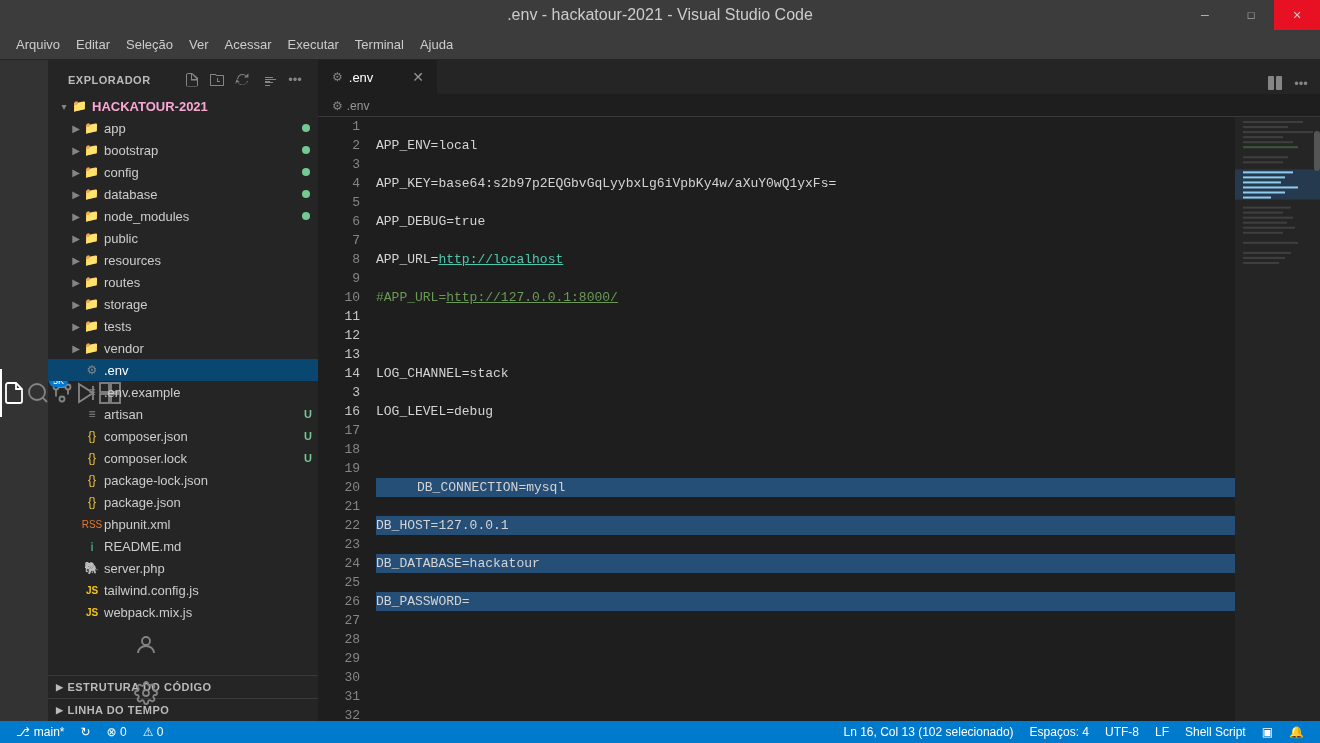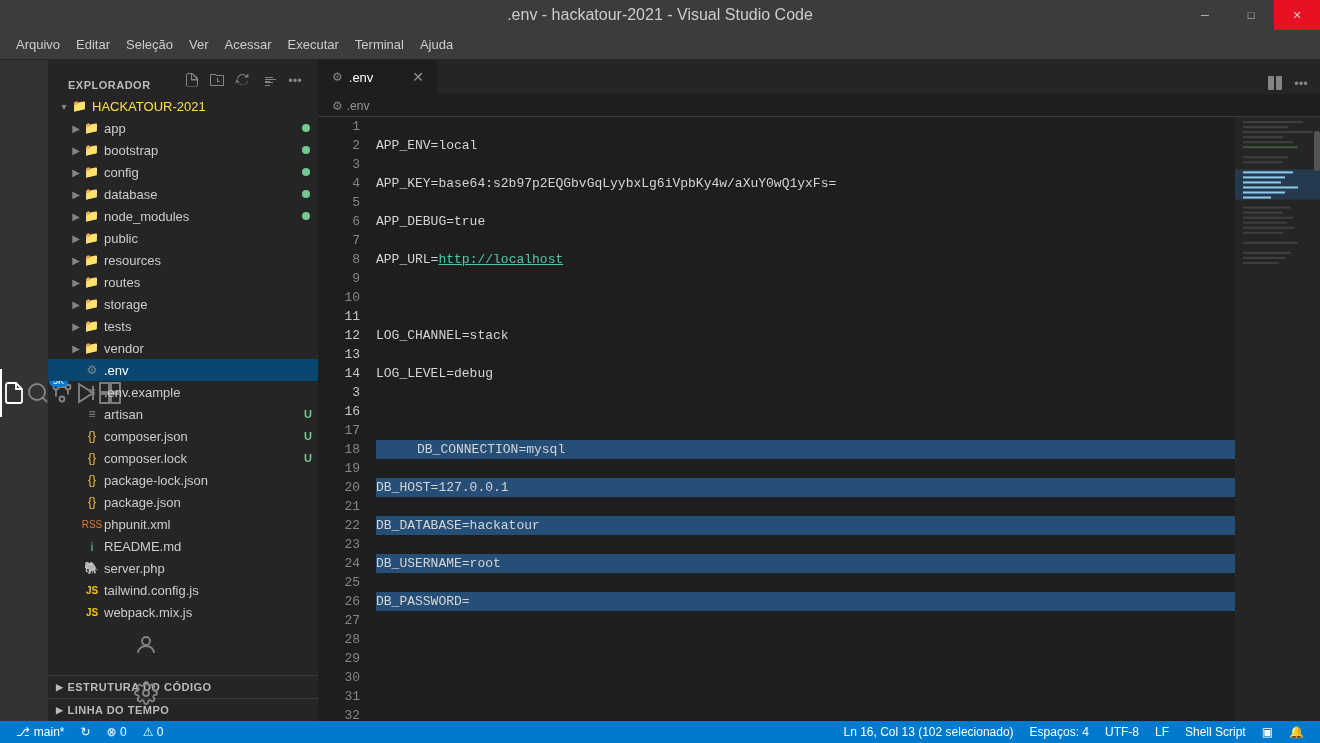--- a/index.html
+++ b/index.html
@@ -119,21 +119,21 @@
     #sidebar {
       width: 270px;
       background: #252526;
       display: flex;
       flex-direction: column;
       flex-shrink: 0;
       overflow: hidden;
     }
     #sidebar-header {
       display: flex;
-      align-items: flex-end;
+      align-items: center;
       justify-content: space-between;
       padding: 8px 12px 4px 20px;
       height: 35px;
     }
     .sidebar-title {
       font-size: 11px;
       font-weight: 700;
       color: #bbbbbb;
       letter-spacing: 0.5px;
       text-transform: uppercase;
@@ -491,21 +491,21 @@
         </div>
         <div class="sidebar-action-btn">•••</div>
       </div>
     </div>
 
     <div id="file-tree">
 
       <div class="tree-item" style="padding-left:8px;">
         <span class="tree-arrow">▾</span>
         <span class="tree-icon folder-color">📁</span>
-        <span class="tree-label" style="font-weight:400; color:#fde047;">HACKATOUR-2021</span>
+        <span class="tree-label" style="font-weight:700; color:#f9a8d4;">HACKATOUR-2021</span>
       </div>
 
       <div class="tree-item" style="padding-left:20px;">
         <span class="tree-arrow">▶</span>
         <span class="tree-icon folder-color">📁</span>
         <span class="tree-label">app</span>
         <span class="dot-green"></span>
       </div>
       <div class="tree-item" style="padding-left:20px;">
         <span class="tree-arrow">▶</span>
@@ -703,28 +703,28 @@
         <span class="ln-num">30</span>
         <span class="ln-num">31</span>
         <span class="ln-num">32</span>
       </div>
 
       <div id="code-area">
 <span class="code-line">APP_ENV=local</span>
 <span class="code-line">APP_KEY=base64:s2b97p2EQGbvGqLyybxLg6iVpbKy4w/aXuY0wQ1yxFs=</span>
 <span class="code-line">APP_DEBUG=true</span>
 <span class="code-line">APP_URL=<span style="color:#4ec9b0; text-decoration:underline;">http://localhost</span></span>
+<span class="code-line line-comment">#APP_URL=<span style="color:#6a9955; text-decoration:underline;">http://127.0.0.1:8000/</span></span>
 <span class="code-line"> </span>
 <span class="code-line">LOG_CHANNEL=stack</span>
 <span class="code-line">LOG_LEVEL=debug</span>
 <span class="code-line"> </span>
 <span class="code-line"><span style="background:#264f78; display:inline-block; width:100%;padding-left:41px;">DB_CONNECTION=mysql</span></span>
 <span class="code-line"><span style="background:#264f78; display:inline-block; width:100%;">DB_HOST=127.0.0.1</span></span>
 <span class="code-line"><span style="background:#264f78; display:inline-block; width:100%;">DB_DATABASE=hackatour</span></span>
-<span class="code-line"><span style="background:#264f78; display:inline-block; width:100%;">DB_USERNAME=root</span></span>
 <span class="code-line"><span style="background:#264f78; display:inline-block; width:100%;">DB_PASSWORD=</span></span>
 
 
 
 
 
 
 
 
 

